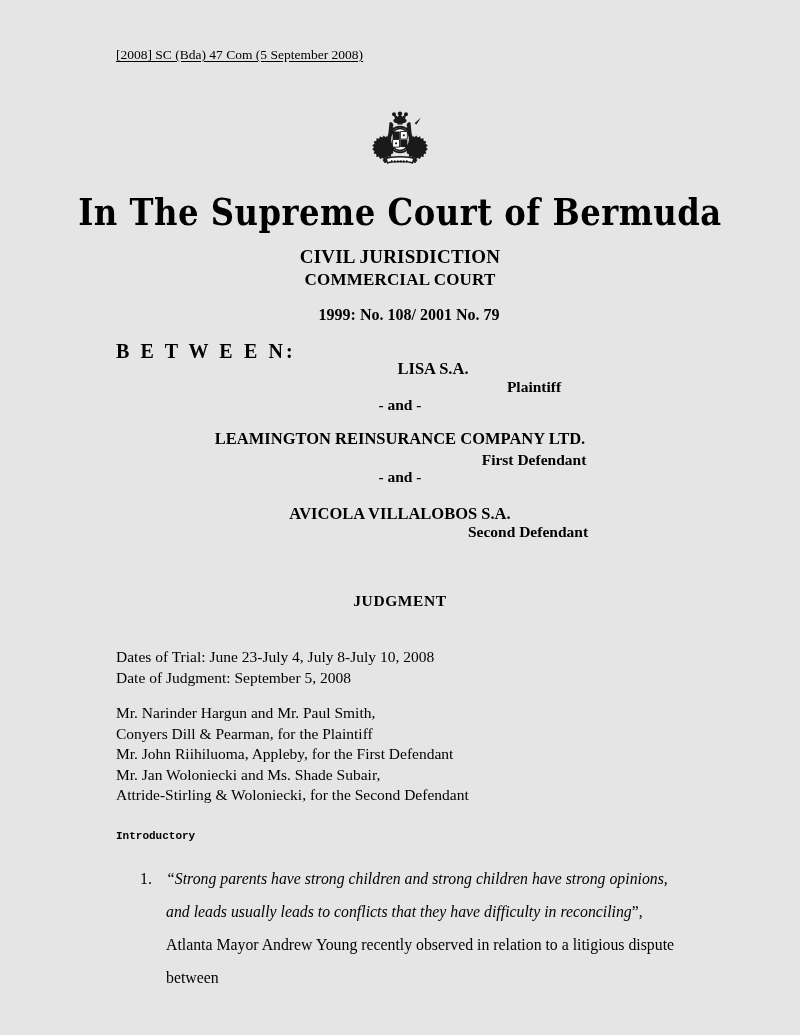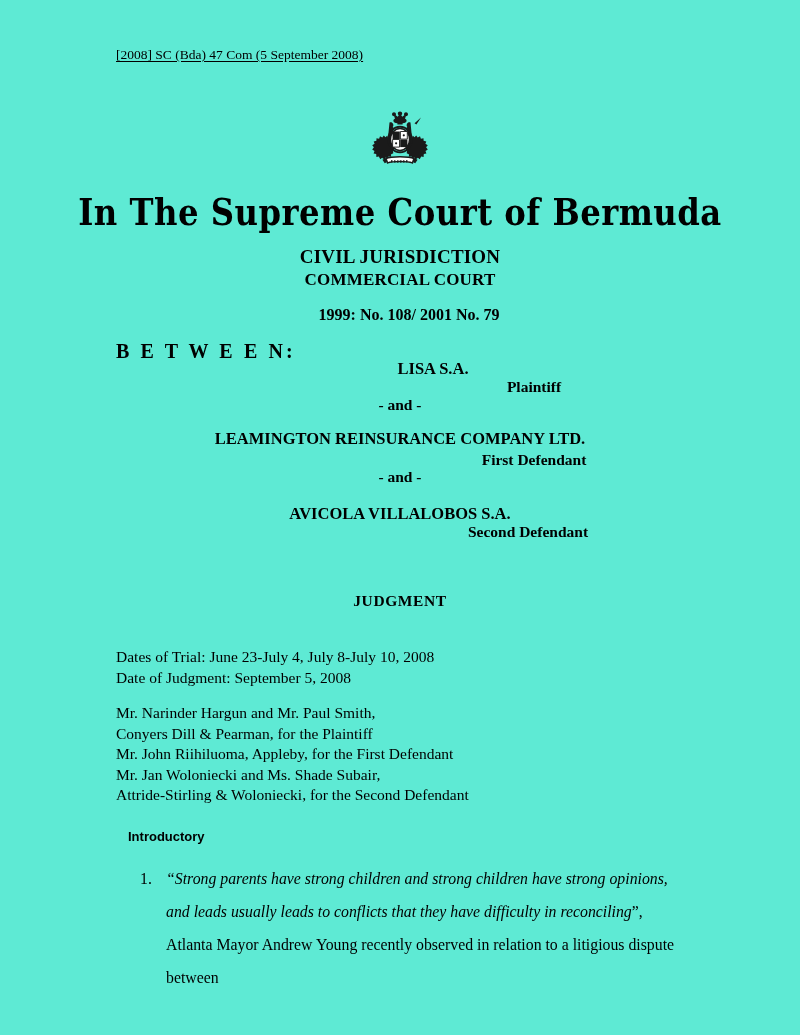--- a/index.html
+++ b/index.html
@@ -14,21 +14,21 @@
     font-family: "Liberation Serif", "DejaVu Serif", serif;
     color: #000000;
     -webkit-font-smoothing: antialiased;
   }
   .page {
     position: absolute;
     left: 0;
     top: 0;
     width: 800px;
     height: 1035px;
-    background: #5eead4;
+    background: #e5e5e5;
     overflow: hidden;
   }
 
   
   .citation {
     position: absolute;
     left: 116px;
     top: 46px;
     font-size: 13.5px;
     line-height: 18px;
@@ -137,25 +137,25 @@
     left: 116px;
     top: 703px;
     font-size: 15.5px;
     line-height: 20.5px;
   }
   .counsel div { white-space: nowrap; }
 
   
   .section-heading {
     position: absolute;
-    left: 128px;
+    left: 116px;
     top: 827px;
-    font-family: Liberation Sans, sans-serif;
-    font-weight: 700;
-    font-size: 13px;
+    font-family: Liberation Mono, monospace;
+    font-weight: 700;
+    font-size: 11px;
     line-height: 19px;
   }
 
   
   .para {
     position: absolute;
     left: 140px;
     top: 862px;
     width: 546px;
     font-size: 15.8px;

